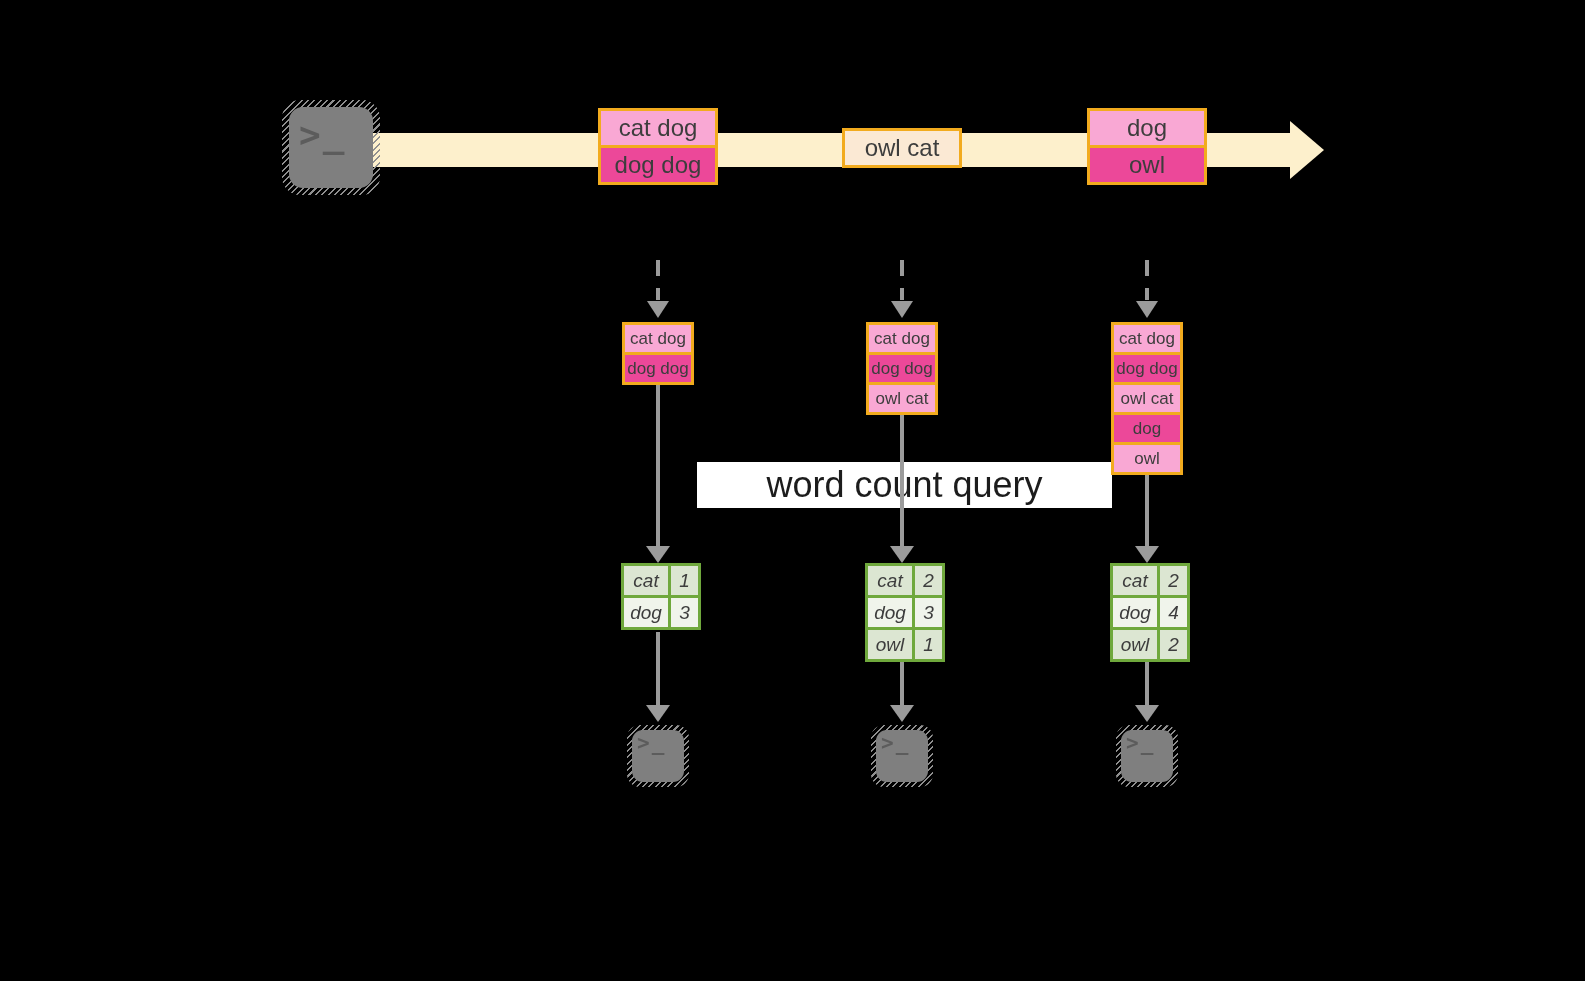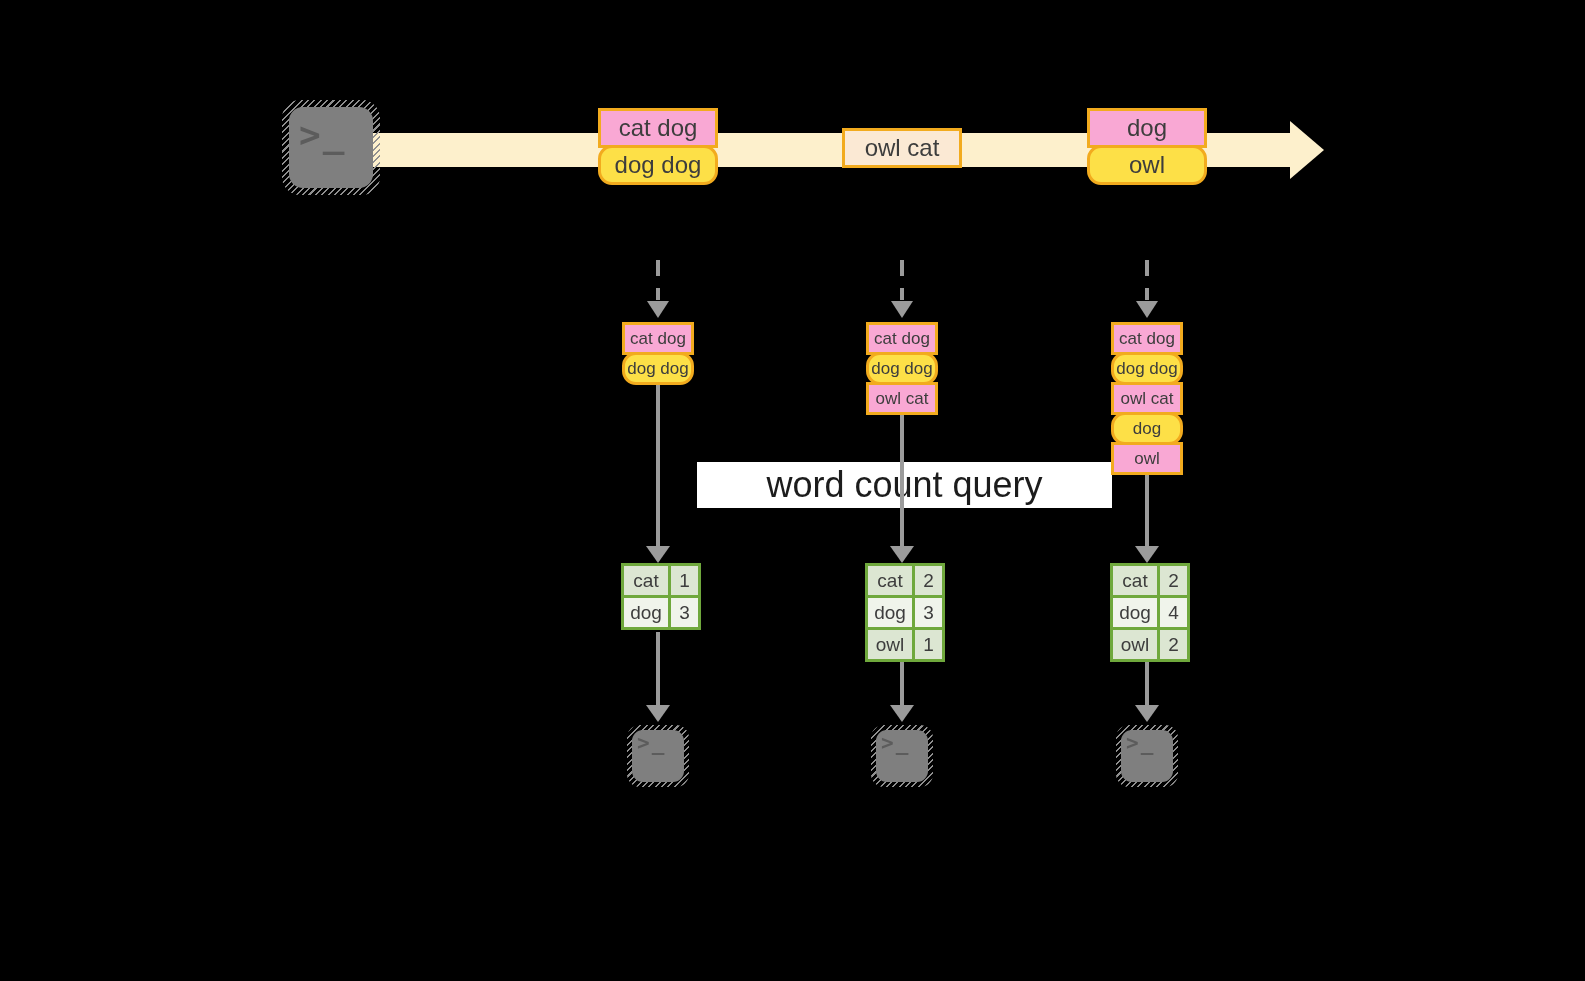--- a/index.html
+++ b/index.html
@@ -22,41 +22,41 @@
   .term-sink .glyph{left:10px;top:6px;font-size:21px;}
   .term-sink .hatch{border-radius:13px;}
   .term-sink .tbody{inset:5px;border-radius:11px;}
   
   .ebox{position:absolute;width:120px;z-index:2;}
   .ecell{box-sizing:border-box;height:40px;border:3px solid #f2ab1e;margin-top:-3px;
     display:flex;align-items:center;justify-content:center;font-size:24px;}
   .ecell:first-child{margin-top:0;}
   .fill-dark{background:#f9a8d4;}
   .fill-mid{background:#fbe9d4;}
-  .fill-light{background:#fde047;border-radius:14px;}
+  .fill-light{background:#ec4899;}
   
   .dasharrow{position:absolute;width:4px;height:40px;z-index:3;
     background:repeating-linear-gradient(to bottom,#9b9b9b 0 16px,transparent 16px 28px);}
   .dashhead{position:absolute;width:0;height:0;z-index:3;
     border-left:11px solid transparent;border-right:11px solid transparent;border-top:17px solid #9b9b9b;}
   
   .stack{position:absolute;width:72px;z-index:10;}
   .scell{box-sizing:border-box;height:33px;border:3px solid #f2ab1e;margin-top:-3px;
     display:flex;align-items:center;justify-content:center;font-size:17px;}
   .scell:first-child{margin-top:0;}
   
   .banner{position:absolute;left:697px;top:462px;width:415px;height:46px;background:#ffffff;z-index:4;
     display:flex;align-items:center;justify-content:center;font-size:36px;color:#1c1c1c;}
   
   .varrow{position:absolute;width:4px;background:#9b9b9b;z-index:6;}
   .vhead{position:absolute;width:0;height:0;z-index:6;
     border-left:12px solid transparent;border-right:12px solid transparent;border-top:17px solid #9b9b9b;}
   
   .gtable{position:absolute;border-collapse:collapse;z-index:10;}
-  .gtable td{border:3px solid #6fa83c;text-align:center;font-size:19px;color:#3d3d3d;height:29px;padding:0;}
+  .gtable td{border:3px solid #6fa83c;text-align:center;font-size:19px;color:#3d3d3d;height:29px;padding:0;font-style:italic;}
   .gtable td.w{width:44px;}
   .gtable td.n{width:27px;}
   .r-dark td{background:#dce6d2;}
   .r-light td{background:#f0f4eb;}
 </style>
 </head>
 <body>
 
 <div class="diagram">
 

